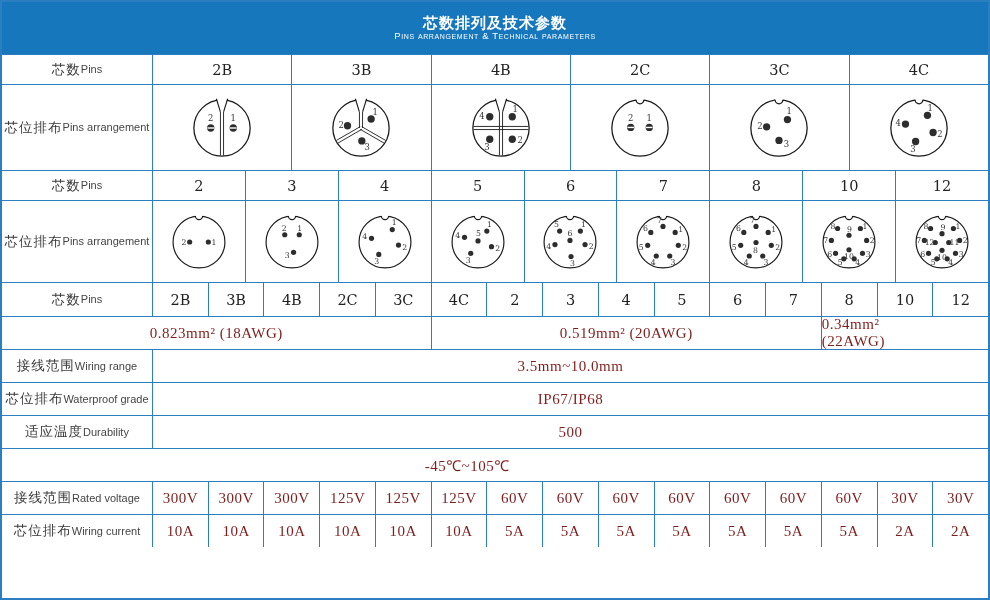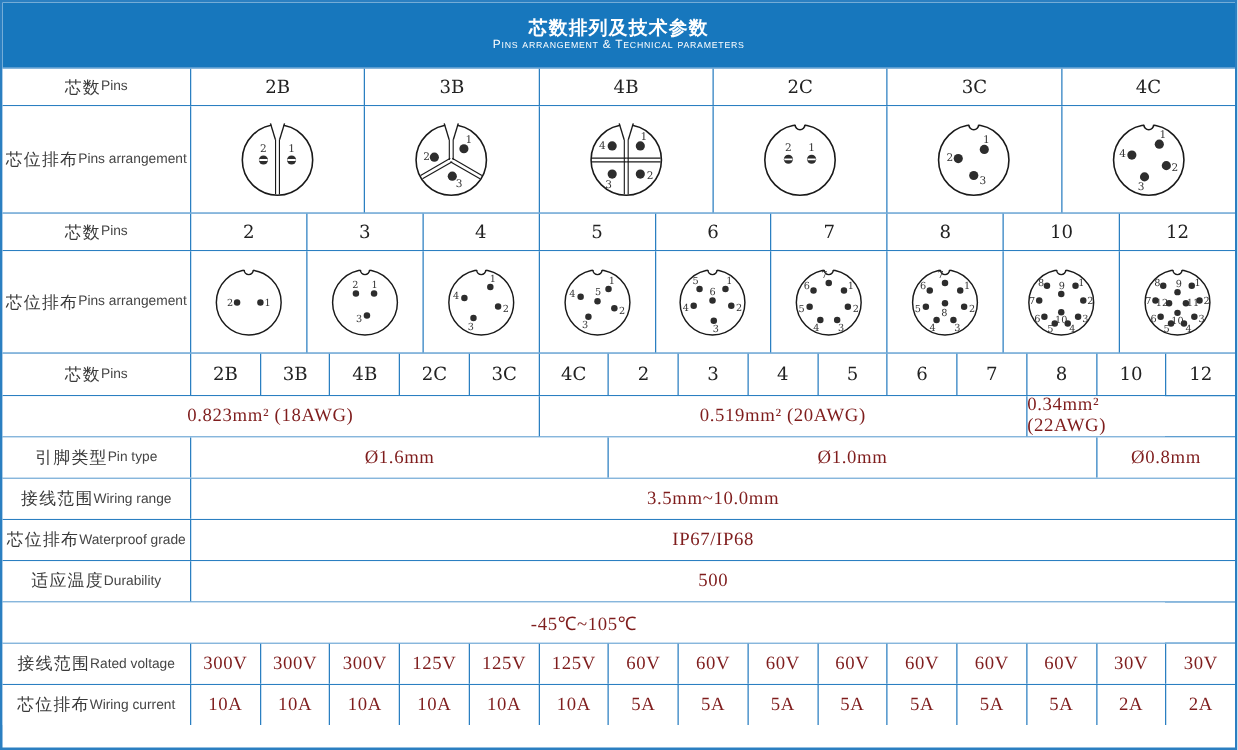--- a/index.html
+++ b/index.html
@@ -376,29 +376,20 @@
         <div class="cell colhead" style="grid-column: span 1">10</div>
         <div class="cell colhead" style="grid-column: span 1">12</div>
       </div>
       <div class="grid cols-s h33">
         <div class="cell val" style="grid-column: span 6">0.823mm² (18AWG)</div>
         <div class="cell val" style="grid-column: span 7">0.519mm² (20AWG)</div>
         <div class="cell val" style="grid-column: span 2">0.34mm² (22AWG)</div>
       </div>
       <div class="grid cols-s h33">
         <div class="cell label-cell">
-          <span class="zh">引脚类型</span>
-          <span class="en">Pin type</span>
-        </div>
-        <div class="cell val" style="grid-column: span 6">Ø1.6mm</div>
-        <div class="cell val" style="grid-column: span 7">Ø1.0mm</div>
-        <div class="cell val" style="grid-column: span 2">Ø0.8mm</div>
-      </div>
-      <div class="grid cols-s h33">
-        <div class="cell label-cell">
           <span class="zh">接线范围</span>
           <span class="en">Wiring range</span>
         </div>
         <div class="cell val" style="grid-column: span 15">3.5mm~10.0mm</div>
       </div>
       <div class="grid cols-s h33">
         <div class="cell label-cell">
           <span class="zh">芯位排布</span>
           <span class="en">Waterproof grade</span>
         </div>

